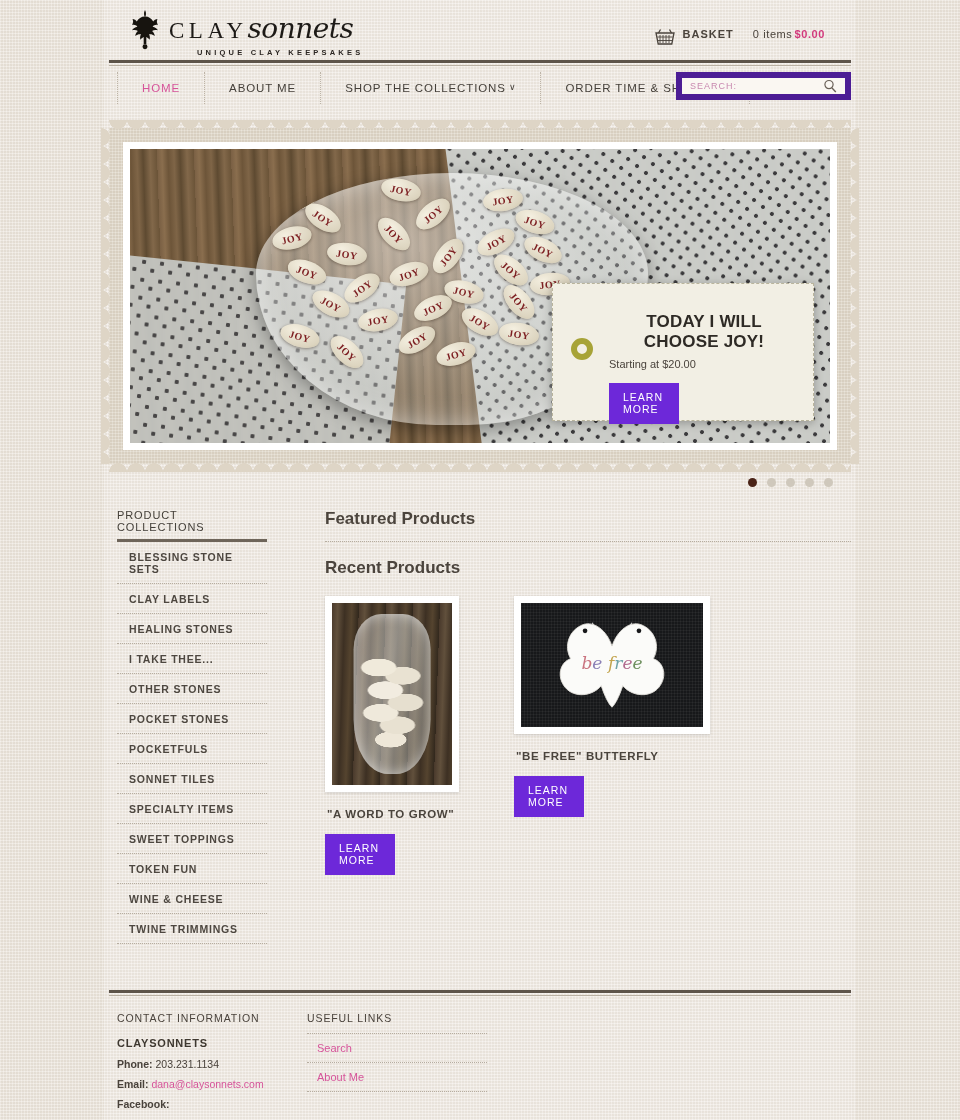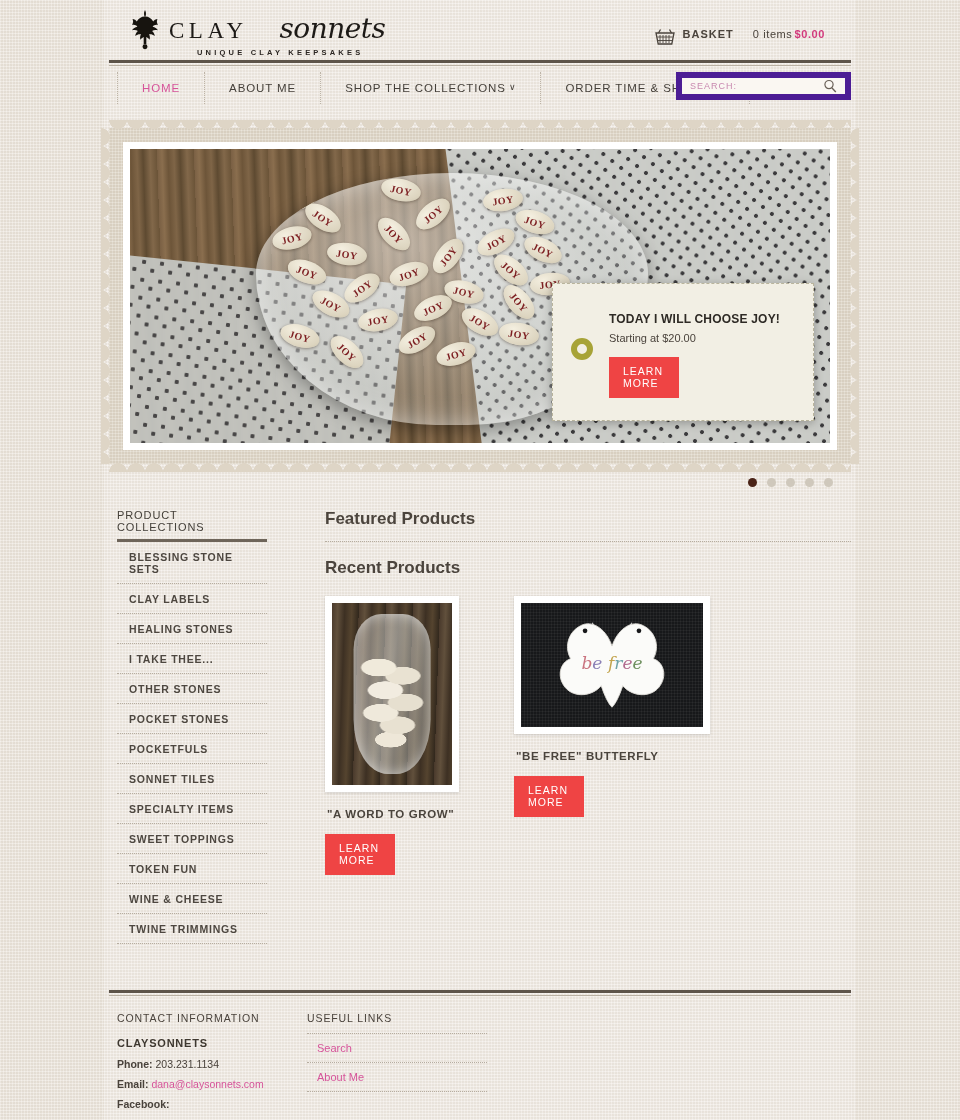--- a/index.html
+++ b/index.html
@@ -77,21 +77,20 @@
   .logo-clay {
     font-family: "Liberation Serif", serif;
     letter-spacing: 4.5px;
     font-size: 23px;
   }
   .logo-sonnets {
     font-family: "DejaVu Serif", serif;
     font-style: italic;
     font-size: 28px;
     letter-spacing: -0.5px;
-    margin-left: 32px;
   }
   .logo-sub {
     font-size: 7.5px;
     letter-spacing: 3.2px;
     color: #2b2622;
     margin-top: 5px;
     margin-left: 28px;
     font-weight: bold;
   }
 
@@ -306,35 +305,36 @@
     position: absolute;
     left: 18px;
     top: 54px;
     width: 22px;
     height: 22px;
     border-radius: 50%;
     border: 6px solid #a7a337;
     background: #f2efe4;
   }
   .caption-title {
-    font-size: 12px;
+    font-size: 17px;
     font-weight: bold;
     color: #2e2a25;
     letter-spacing: 0.2px;
     margin-bottom: 6px;
+    text-align: center;
   }
   .caption-sub {
     font-size: 11px;
     color: #4a433c;
     margin-bottom: 13px;
   }
 
   .btn-learn {
     display: inline-block;
-    background: #ef4444;
+    background: #6d28d9;
     color: #ffffff;
     border: none;
     font-family: "Liberation Sans", sans-serif;
     font-size: 10.5px;
     letter-spacing: 1px;
     line-height: 12px;
     padding: 8px 16px 9px 14px;
     text-align: left;
     cursor: pointer;
   }

